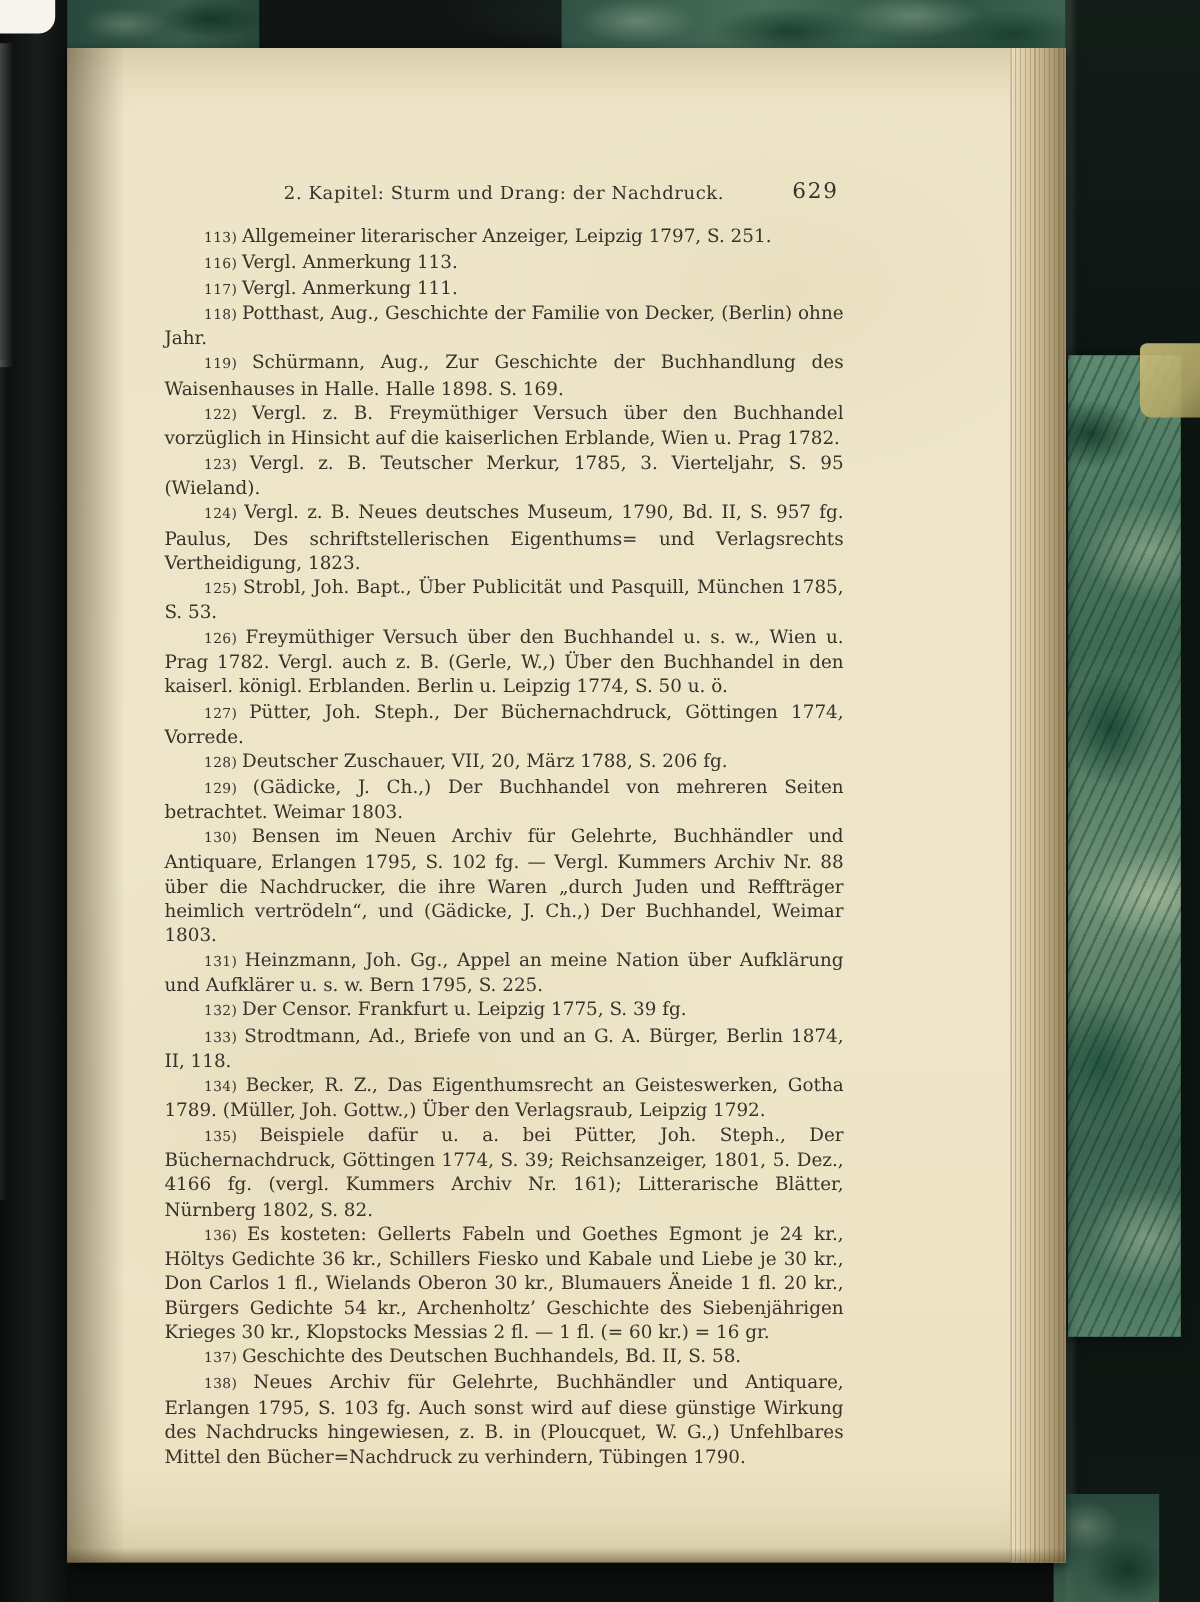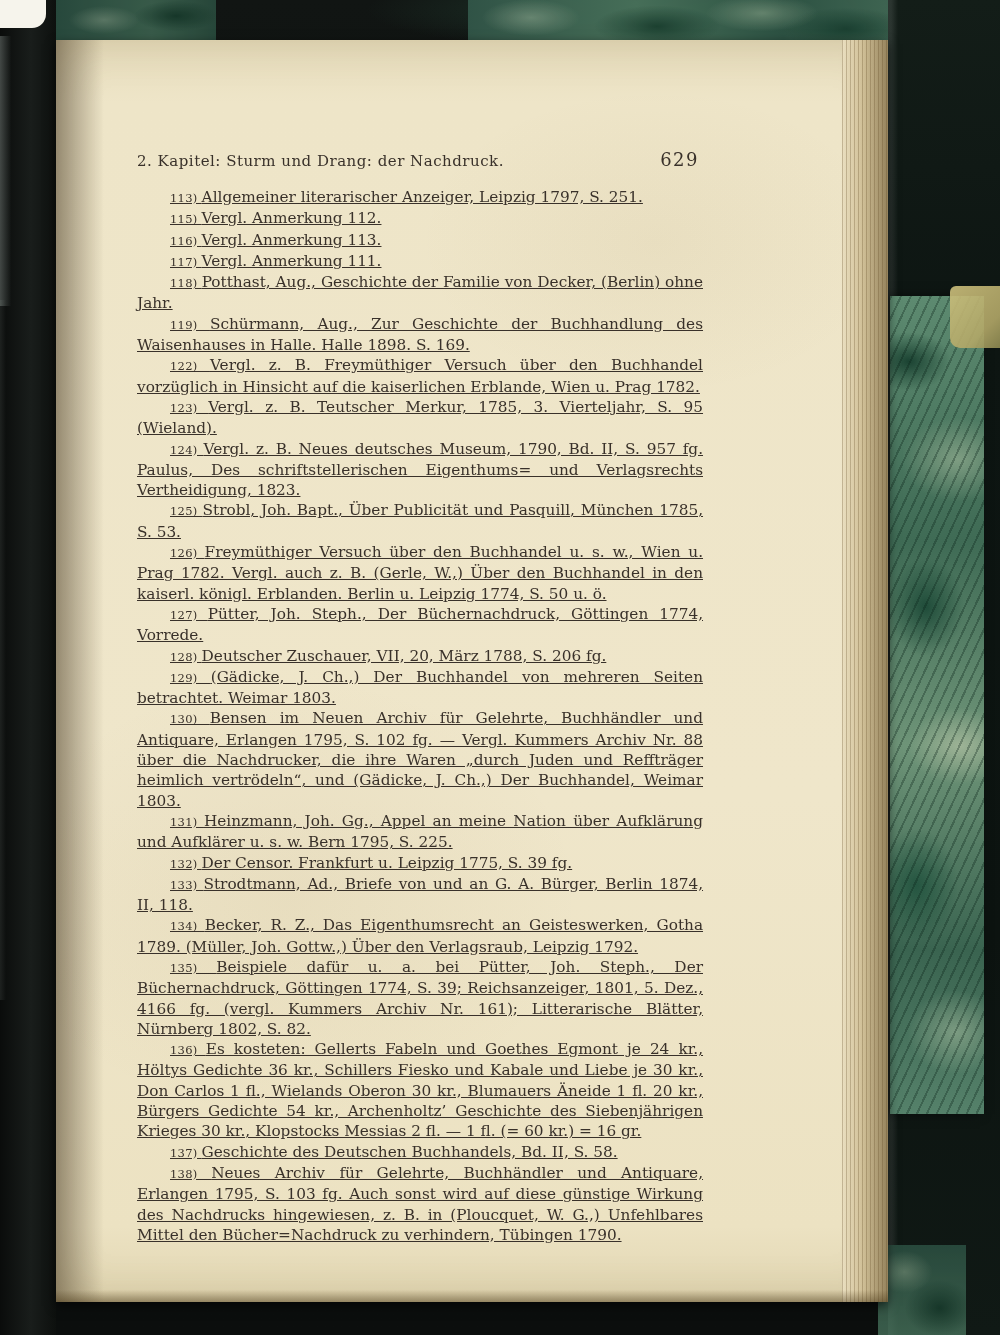--- a/index.html
+++ b/index.html
@@ -111,31 +111,31 @@
     background: linear-gradient(180deg, rgba(0,0,0,0), rgba(70,52,20,.45));
   }
 
   
   .content {
     position: absolute; left: 81px; top: 112px; width: 566px;
     color: #39312a;
   }
   .header-row {
     position: relative;
-    text-align: left;
+    text-align: center;
     font-size: 15px;
     letter-spacing: .5px;
     margin-bottom: 17px;
     white-space: nowrap;
   }
   .page-number {
     position: absolute; right: 4px; top: -3px;
     font-size: 18px; letter-spacing: 1.5px;
   }
-  .notes { font-size: 15.3px; line-height: 20.3px; text-align: justify; text-decoration: underline; }
+  .notes { font-size: 15.3px; line-height: 20.3px; text-align: justify; }
   .note  { margin: 0; text-indent: 33px; }
   .note-num { font-size: 11.5px; letter-spacing: .3px; }
 </style>
 </head>
 <body>
 
 <div class="scene">
 
   <div class="cover-left"></div>
   <div class="scan-corner"></div>
@@ -153,21 +153,20 @@
     <div class="page-edges"></div>
     <div class="page-bottom-edge"></div>
 
     <div class="content">
       <div class="header-row">
         <span>2. Kapitel: Sturm und Drang: der Nachdruck.</span>
         <span class="page-number">629</span>
       </div>
       <div class="notes" id="notes">
           <p class="note"><span class="note-num">113) </span><span>Allgemeiner literarischer Anzeiger, Leipzig 1797, S. 251.</span></p>
-          <p class="note"><span class="note-num">115) </span><span>Vergl. Anmerkung 112.</span></p>
           <p class="note"><span class="note-num">116) </span><span>Vergl. Anmerkung 113.</span></p>
           <p class="note"><span class="note-num">117) </span><span>Vergl. Anmerkung 111.</span></p>
           <p class="note"><span class="note-num">118) </span><span>Potthast, Aug., Geschichte der Familie von Decker, (Berlin) ohne Jahr.</span></p>
           <p class="note"><span class="note-num">119) </span><span>Schürmann, Aug., Zur Geschichte der Buchhandlung des Waisenhauses in Halle. Halle 1898. S. 169.</span></p>
           <p class="note"><span class="note-num">122) </span><span>Vergl. z. B. Freymüthiger Versuch über den Buchhandel vorzüglich in Hinsicht auf die kaiserlichen Erblande, Wien u. Prag 1782.</span></p>
           <p class="note"><span class="note-num">123) </span><span>Vergl. z. B. Teutscher Merkur, 1785, 3. Vierteljahr, S. 95 (Wieland).</span></p>
           <p class="note"><span class="note-num">124) </span><span>Vergl. z. B. Neues deutsches Museum, 1790, Bd. II, S. 957 fg. Paulus, Des schriftstellerischen Eigenthums= und Verlagsrechts Vertheidigung, 1823.</span></p>
           <p class="note"><span class="note-num">125) </span><span>Strobl, Joh. Bapt., Über Publicität und Pasquill, München 1785, S. 53.</span></p>
           <p class="note"><span class="note-num">126) </span><span>Freymüthiger Versuch über den Buchhandel u. s. w., Wien u. Prag 1782. Vergl. auch z. B. (Gerle, W.,) Über den Buchhandel in den kaiserl. königl. Erblanden. Berlin u. Leipzig 1774, S. 50 u. ö.</span></p>
           <p class="note"><span class="note-num">127) </span><span>Pütter, Joh. Steph., Der Büchernachdruck, Göttingen 1774, Vorrede.</span></p>

